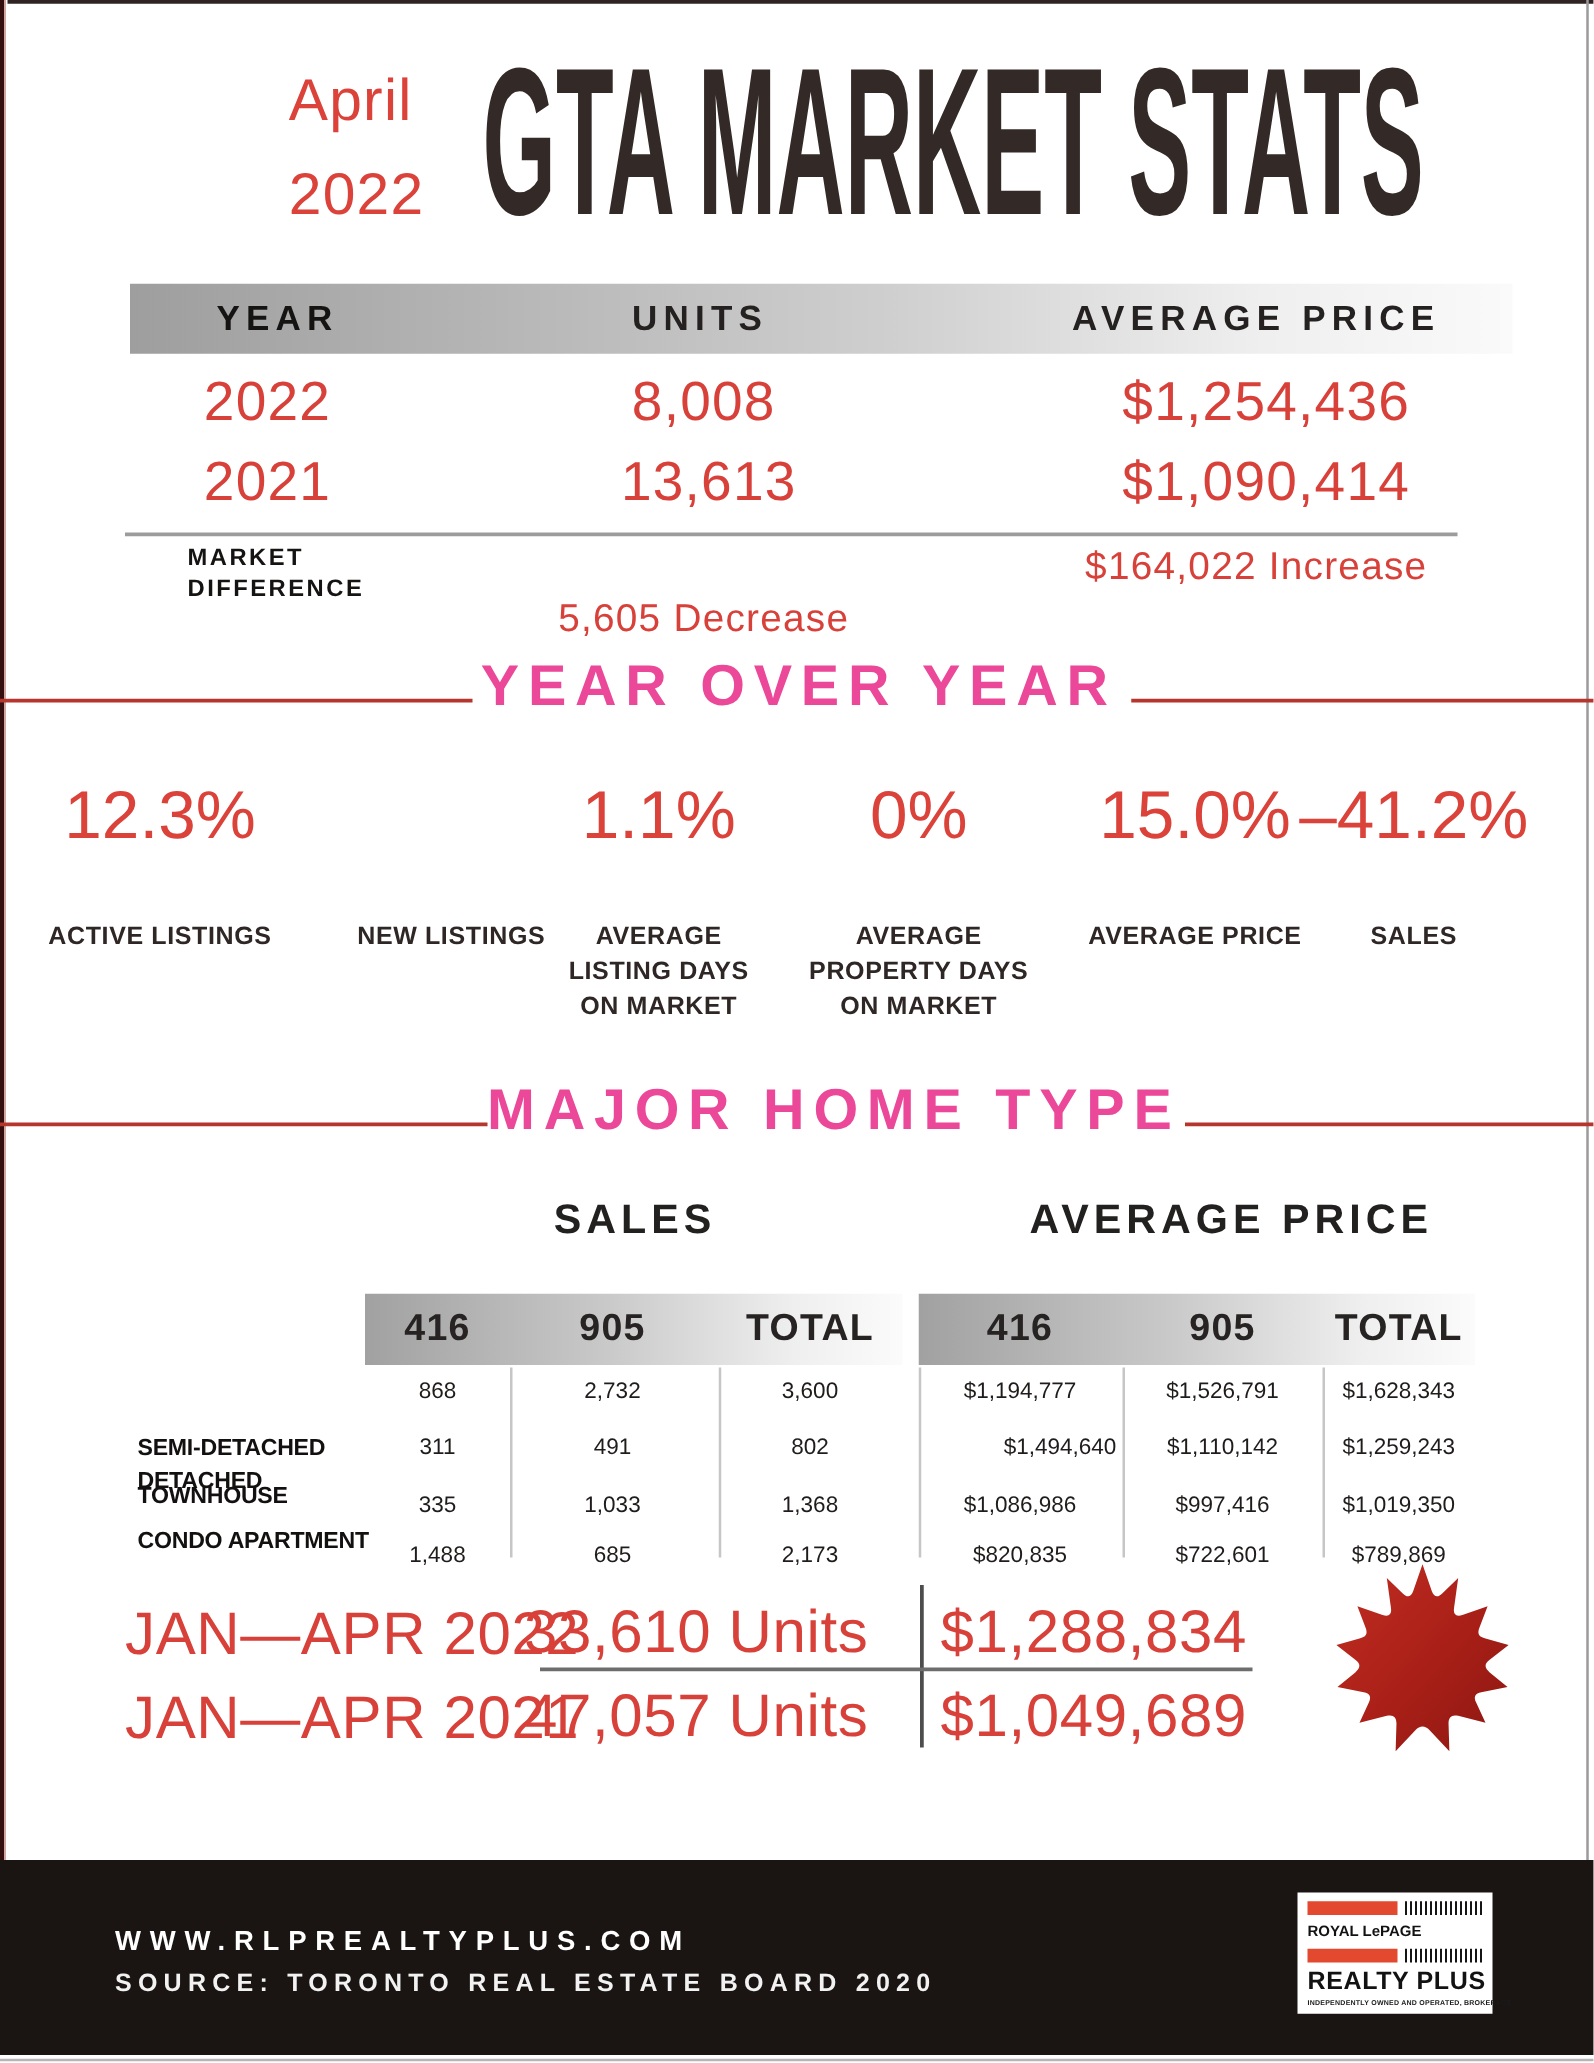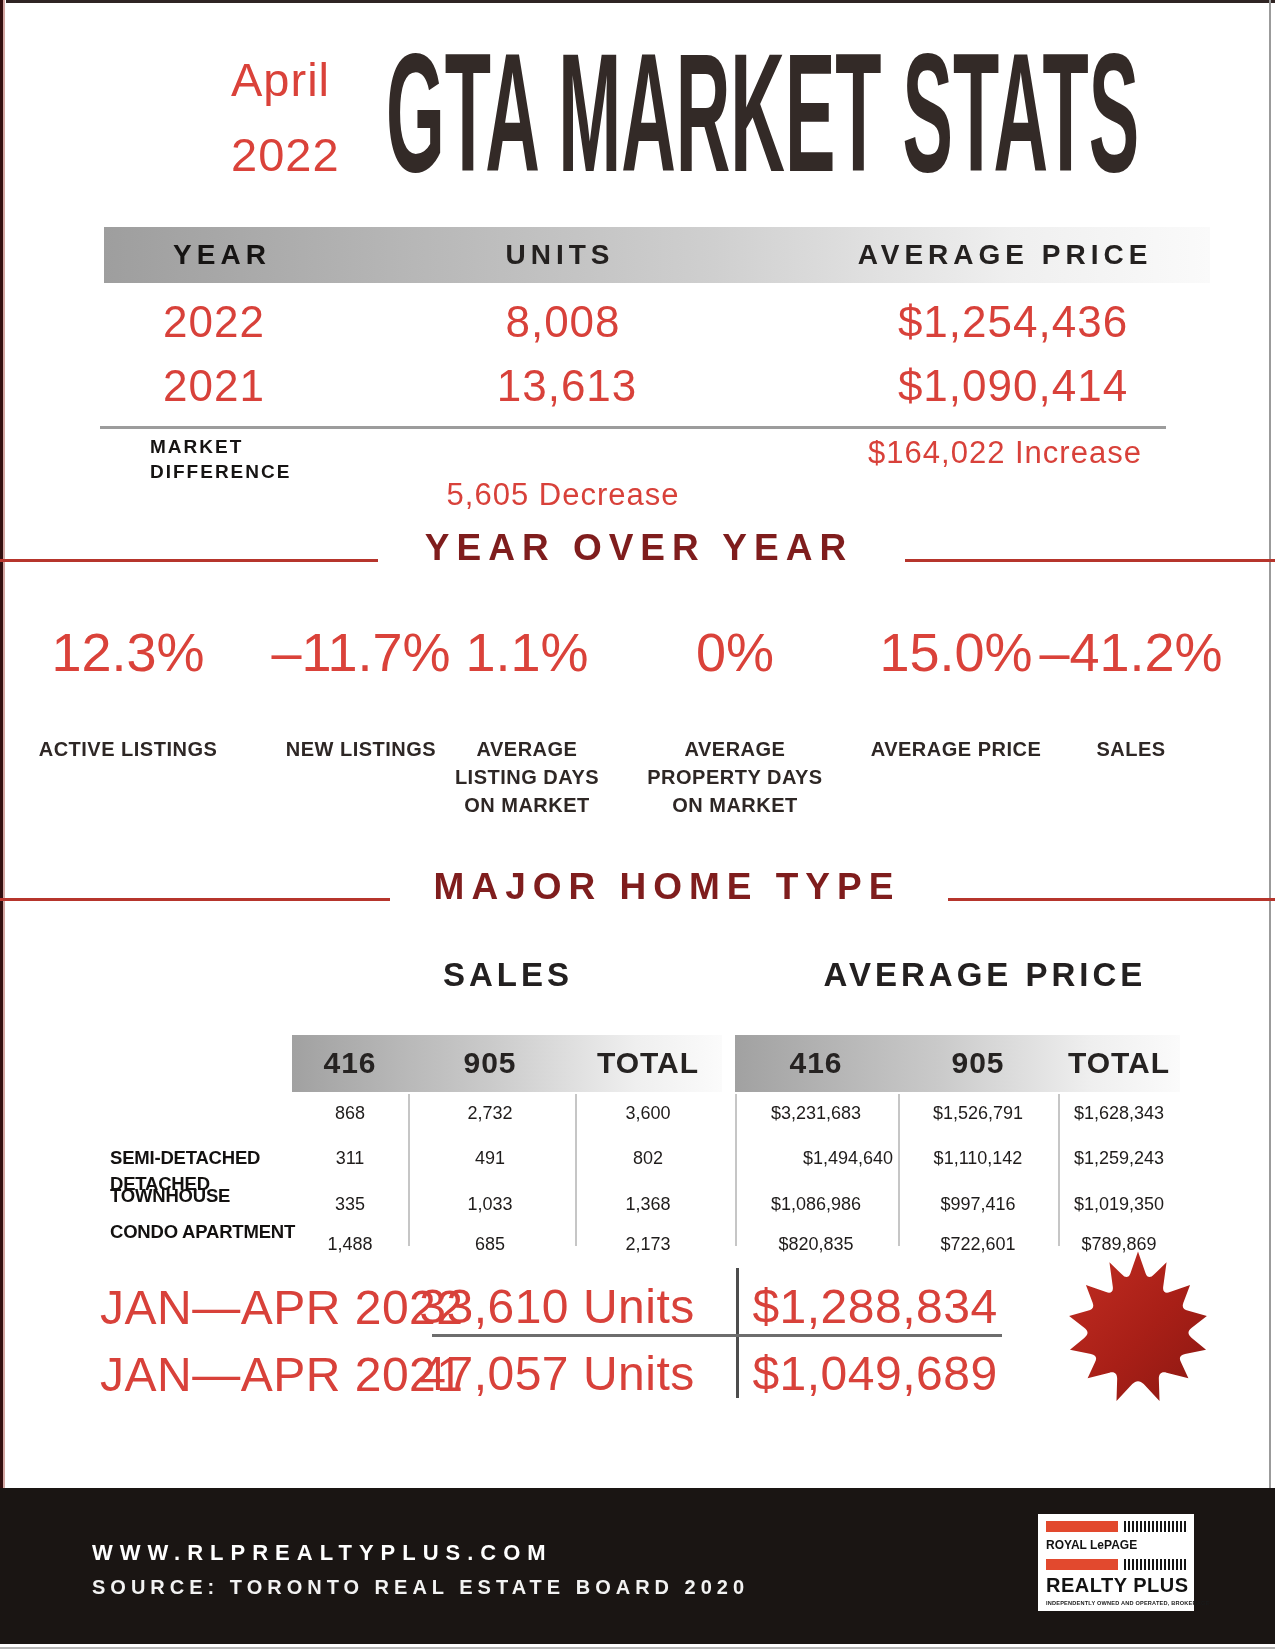--- a/index.html
+++ b/index.html
@@ -27,21 +27,21 @@
   .sum-head { position:absolute; font-size:28px; letter-spacing:5px; color:#242120; white-space:nowrap; }
   .sum-head.year { font-weight:800; color:#161413; }
   .sum-head.med  { font-weight:600; }
   .sum-val { position:absolute; font-size:44px; letter-spacing:1px; color:#d8413a; white-space:nowrap; }
   .sum-line { position:absolute; left:100px; top:426px; width:1066px; height:3px; background:#9c9c9c; }
   .mkt-diff { position:absolute; left:150px; top:434px; width:170px; font-size:19px; font-weight:800;
               letter-spacing:2px; line-height:25px; color:#161413; }
   .diff-val { position:absolute; font-size:31px; letter-spacing:1px; color:#d8413a; white-space:nowrap; }
 
   
-  .sec-title { position:absolute; font-size:37px; font-weight:800; letter-spacing:7px; color:#7f1d1d; white-space:nowrap; }
+  .sec-title { position:absolute; font-size:46px; font-weight:800; letter-spacing:7px; color:#ec4899; white-space:nowrap; }
   .red-line  { position:absolute; height:3px; background:#b6352c; }
 
   
   .metric-val { position:absolute; font-size:54px; letter-spacing:0px; color:#da423a; white-space:nowrap; }
   .metric-lab { position:absolute; font-size:20px; font-weight:600; color:#2e2725; text-align:center;
                 line-height:28px; letter-spacing:0.5px; transform:translateX(-50%); }
 
   
   .tbl-head { position:absolute; font-size:33px; font-weight:800; letter-spacing:4px; color:#232020; white-space:nowrap; }
   .grad-bar { position:absolute; top:1035px; height:57px;
@@ -107,21 +107,20 @@
   <div class="sum-line"></div>
   <div class="mkt-diff">MARKET DIFFERENCE</div>
   <div class="diff-val ctr" style="left:563px;  top:457px;margin-top:38px;">5,605 Decrease</div>
   <div class="diff-val ctr" style="left:1005px; top:453px;">$164,022 Increase</div>
 
   <div class="red-line" style="left:0; top:559px; width:378px;"></div>
   <div class="red-line" style="left:905px; top:559px; width:370px;"></div>
   <div class="sec-title ctr" style="left:639px; top:548px;">YEAR OVER YEAR</div>
 
   <div class="metric-val ctr" style="left:128px;  top:652px;">12.3%</div>
-  <div class="metric-val ctr" style="left:361px;  top:652px;">–11.7%</div>
   <div class="metric-val ctr" style="left:527px;  top:652px;">1.1%</div>
   <div class="metric-val ctr" style="left:735px;  top:652px;">0%</div>
   <div class="metric-val ctr" style="left:956px;  top:652px;">15.0%</div>
   <div class="metric-val ctr" style="left:1131px; top:652px;">–41.2%</div>
 
   <div class="metric-lab" style="left:128px;  top:735px; width:220px;">ACTIVE LISTINGS</div>
   <div class="metric-lab" style="left:361px;  top:735px; width:200px;">NEW LISTINGS</div>
   <div class="metric-lab" style="left:527px;  top:735px; width:180px;">AVERAGE LISTING DAYS ON MARKET</div>
   <div class="metric-lab" style="left:735px;  top:735px; width:210px;">AVERAGE PROPERTY DAYS ON MARKET</div>
   <div class="metric-lab" style="left:956px;  top:735px; width:220px;">AVERAGE PRICE</div>
@@ -151,21 +150,21 @@
   <div class="vsep" style="left:1058px; top:1094px; height:152px;"></div>
 
   <div class="row-lab" style="top:1184px;">DETACHED</div>
   <div class="row-lab" style="top:1158px;">SEMI-DETACHED</div>
   <div class="row-lab" style="top:1196px;">TOWNHOUSE</div>
   <div class="row-lab" style="top:1232px;">CONDO APARTMENT</div>
 
   <div class="cell ctr" style="left:350px; top:1113px;">868</div>
   <div class="cell ctr" style="left:490px; top:1113px;">2,732</div>
   <div class="cell ctr" style="left:648px; top:1113px;">3,600</div>
-  <div class="cell ctr" style="left:816px; top:1113px;">$3,231,683</div>
+  <div class="cell ctr" style="left:816px; top:1113px;">$1,194,777</div>
   <div class="cell ctr" style="left:978px; top:1113px;">$1,526,791</div>
   <div class="cell ctr" style="left:1119px; top:1113px;">$1,628,343</div>
 
   <div class="cell ctr" style="left:350px; top:1158px;">311</div>
   <div class="cell ctr" style="left:490px; top:1158px;">491</div>
   <div class="cell ctr" style="left:648px; top:1158px;">802</div>
   <div class="cell ctr" style="left:816px; top:1158px;margin-left:32px;">$1,494,640</div>
   <div class="cell ctr" style="left:978px; top:1158px;">$1,110,142</div>
   <div class="cell ctr" style="left:1119px; top:1158px;">$1,259,243</div>
 

